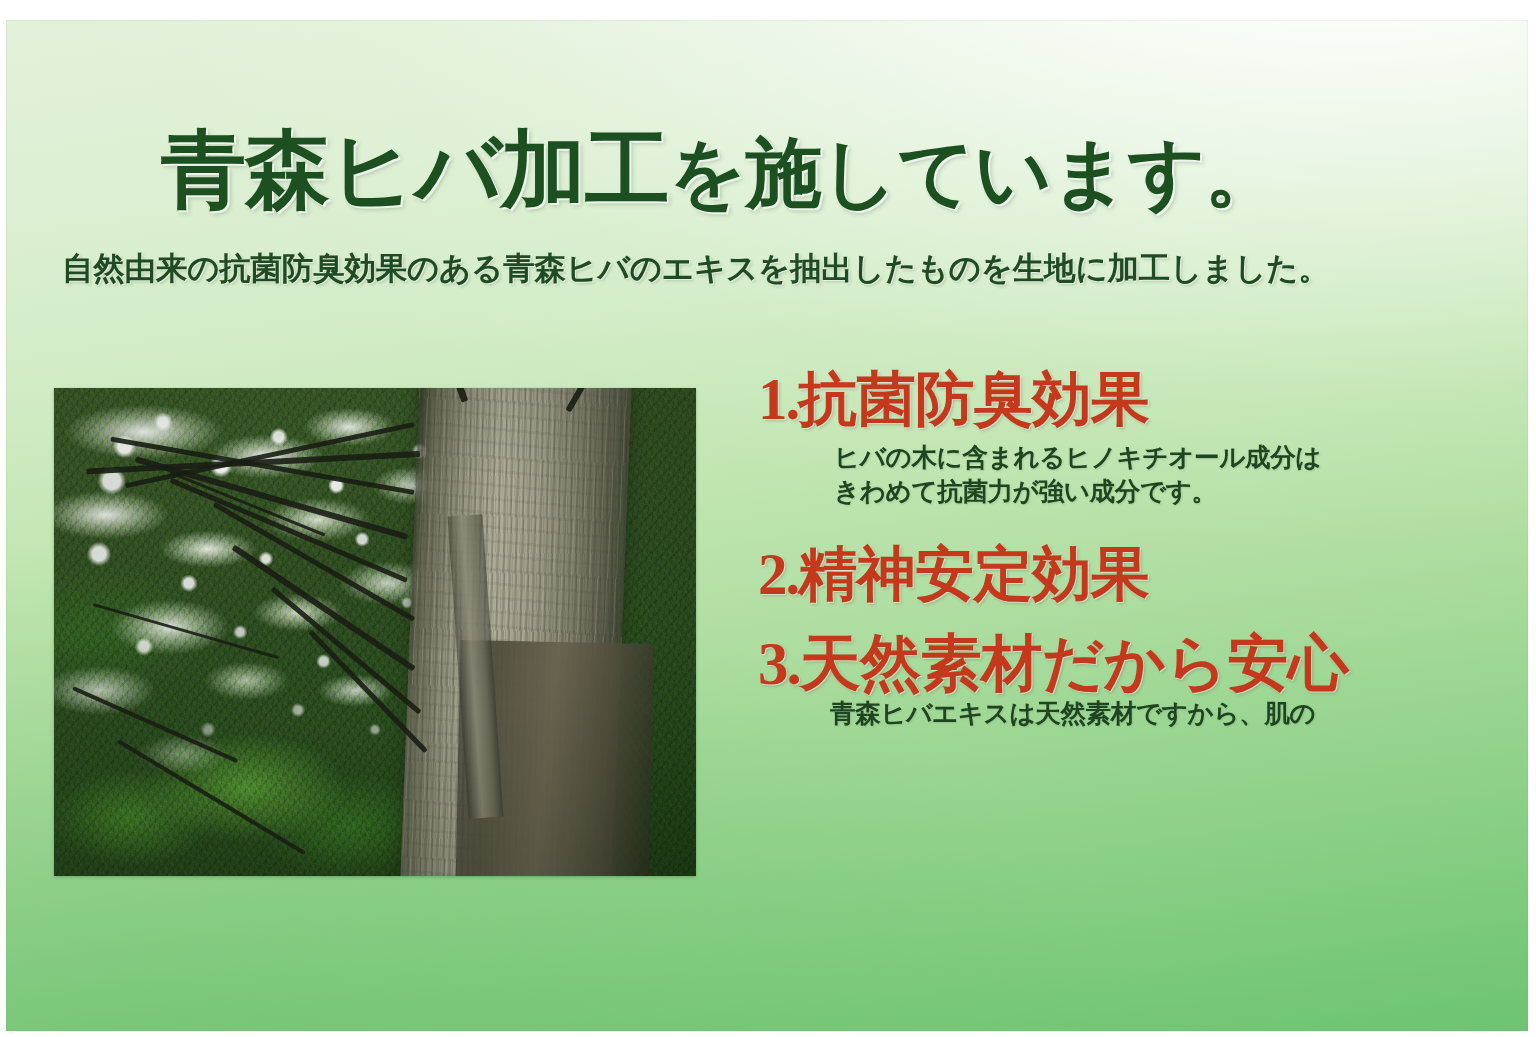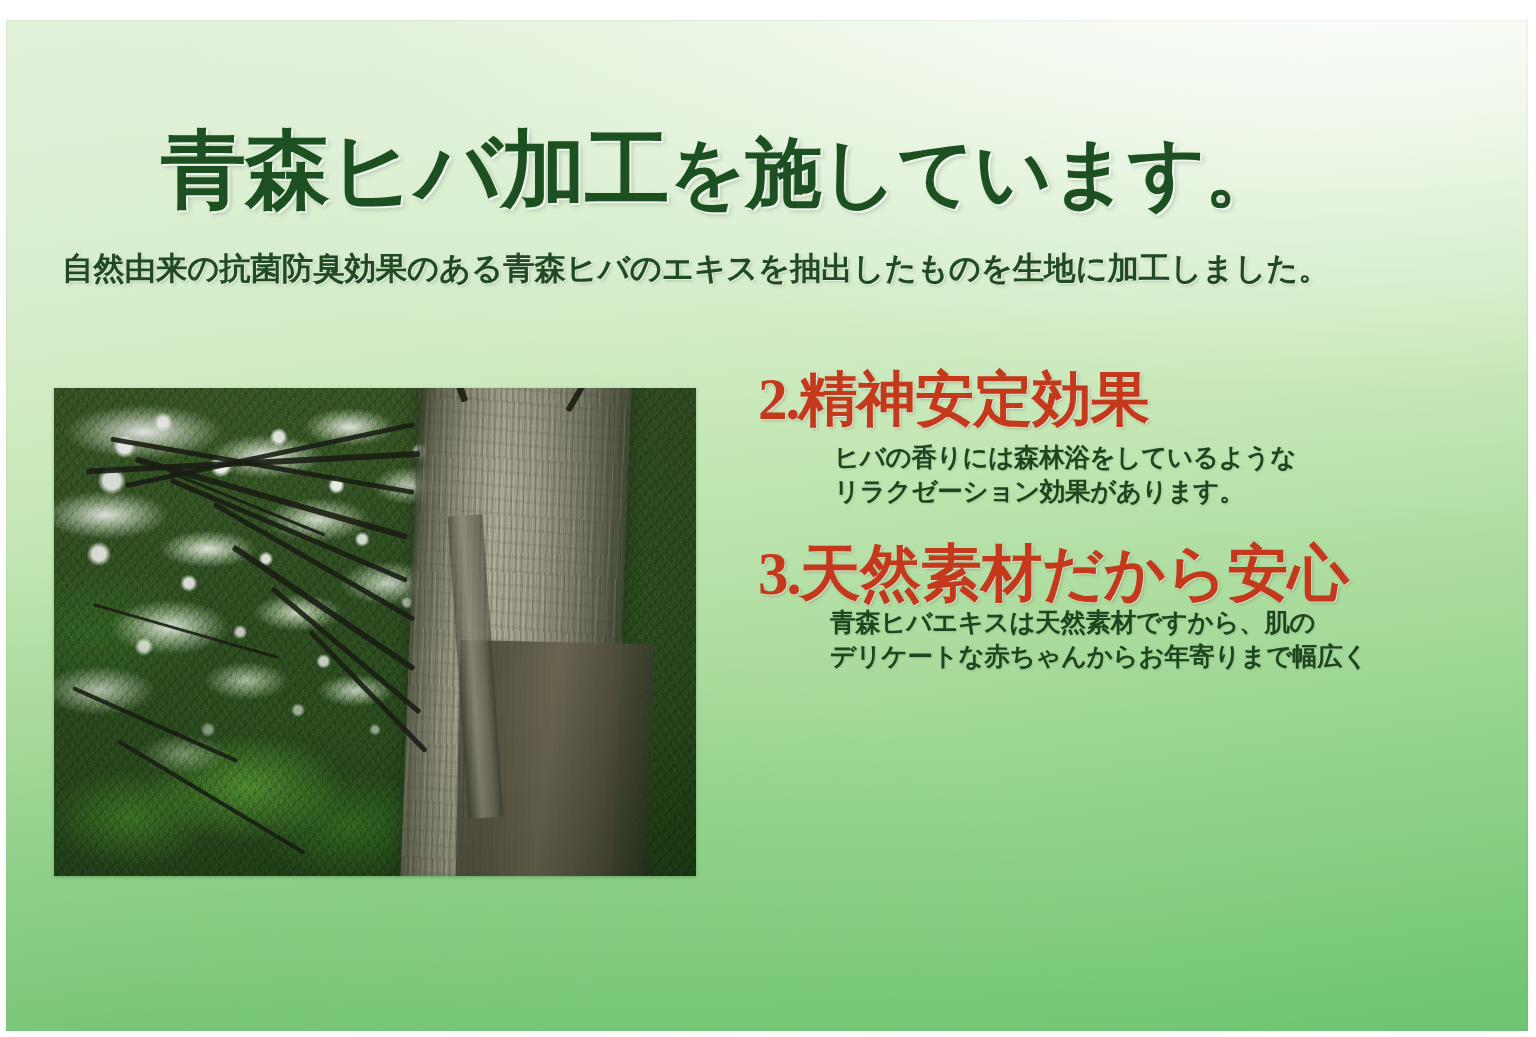--- a/index.html
+++ b/index.html
@@ -261,21 +261,21 @@
     margin-left:76px;
     font-size:25.5px;
     font-weight:700;
     line-height:1.33;
     color:#1f4420;
     letter-spacing:-0.3px;
     white-space:nowrap;
     text-shadow:1px 1px 2px rgba(90,130,90,0.25);
   }
   #benefit-1 { margin-bottom:34px; }
-  #benefit-2 { margin-bottom:32px; }
+  #benefit-2 { margin-bottom:25px; }
   #benefit-3 .b-head{ font-size:61px; }
   #benefit-3 .b-body{ margin-top:0; margin-left:72px; }
 </style>
 </head>
 <body>
 
 <div id="poster">
   <div id="panel">
 
     <div id="header">
@@ -310,33 +310,35 @@
         <div class="branch" style="left:10%;top:72%;width:34%;height:4px;transform:rotate(31deg);"></div>
         <div class="branch" style="left:64%;top:2%;width:14%;height:7px;transform:rotate(250deg);"></div>
         <div class="branch" style="left:80%;top:4%;width:16%;height:6px;transform:rotate(300deg);"></div>
 
         <div id="photo-inner-shade"></div>
       </div>
     </div>
 
     <div id="benefits">
 
+      <div class="benefit" id="benefit-1">
+        <div class="b-head"><span class="num">1.</span><span>抗菌防臭効果</span></div>
+        <div class="b-body">
+          <div>ヒバの木に含まれるヒノキチオール成分は</div>
+          <div>きわめて抗菌力が強い成分です。</div>
+        </div>
+      </div>
 
       <div class="benefit" id="benefit-2">
         <div class="b-head"><span class="num">2.</span><span>精神安定効果</span></div>
-        <div class="b-body">
-          <div>ヒバの香りには森林浴をしているような</div>
-          <div>リラクゼーション効果があります。</div>
-        </div>
       </div>
 
       <div class="benefit" id="benefit-3">
         <div class="b-head"><span class="num">3.</span><span>天然素材だから安心</span></div>
         <div class="b-body">
           <div>青森ヒバエキスは天然素材ですから、肌の</div>
-          <div>デリケートな赤ちゃんからお年寄りまで幅広く</div>
         </div>
       </div>
 
     </div>
 
   </div>
 </div>
 
 </body></html>

